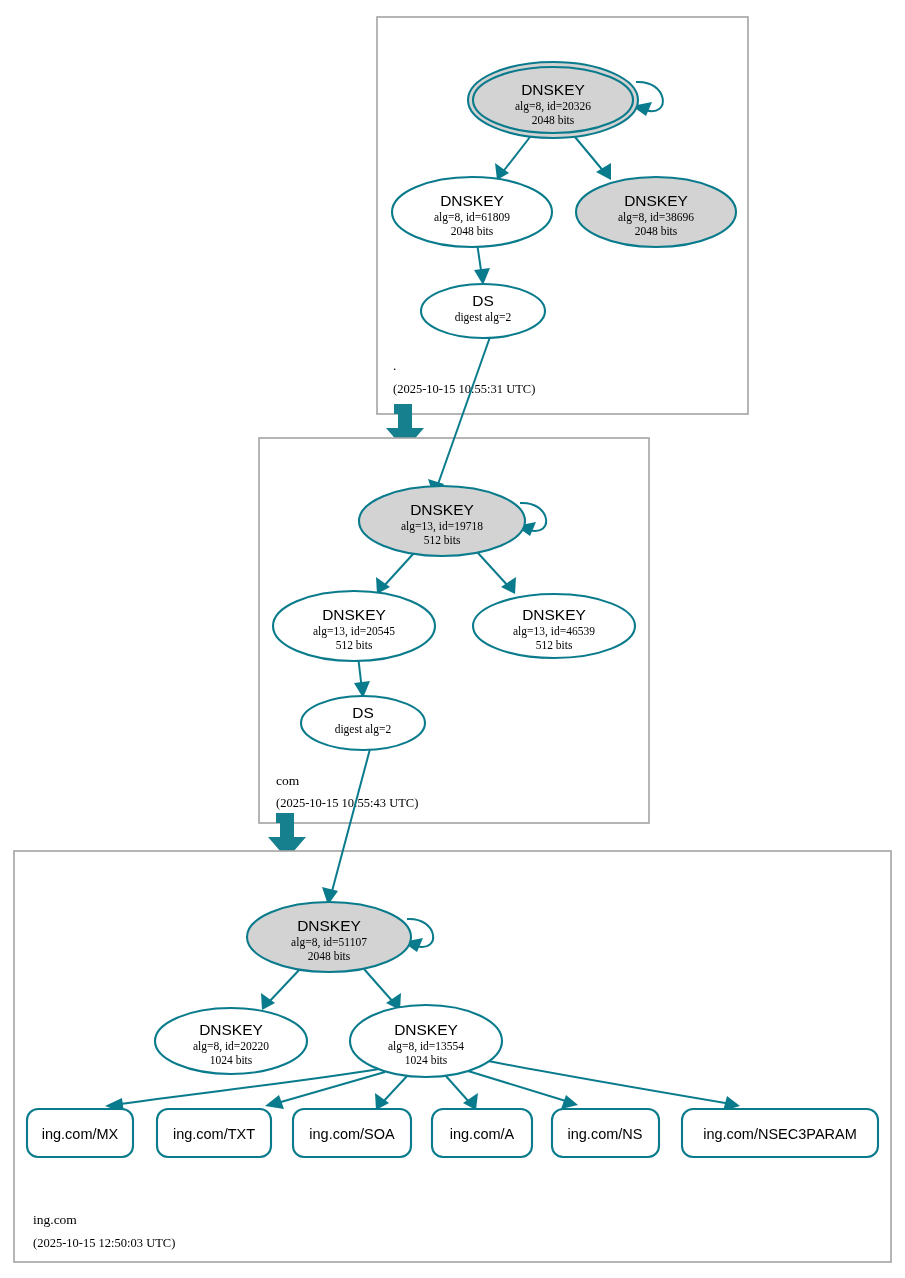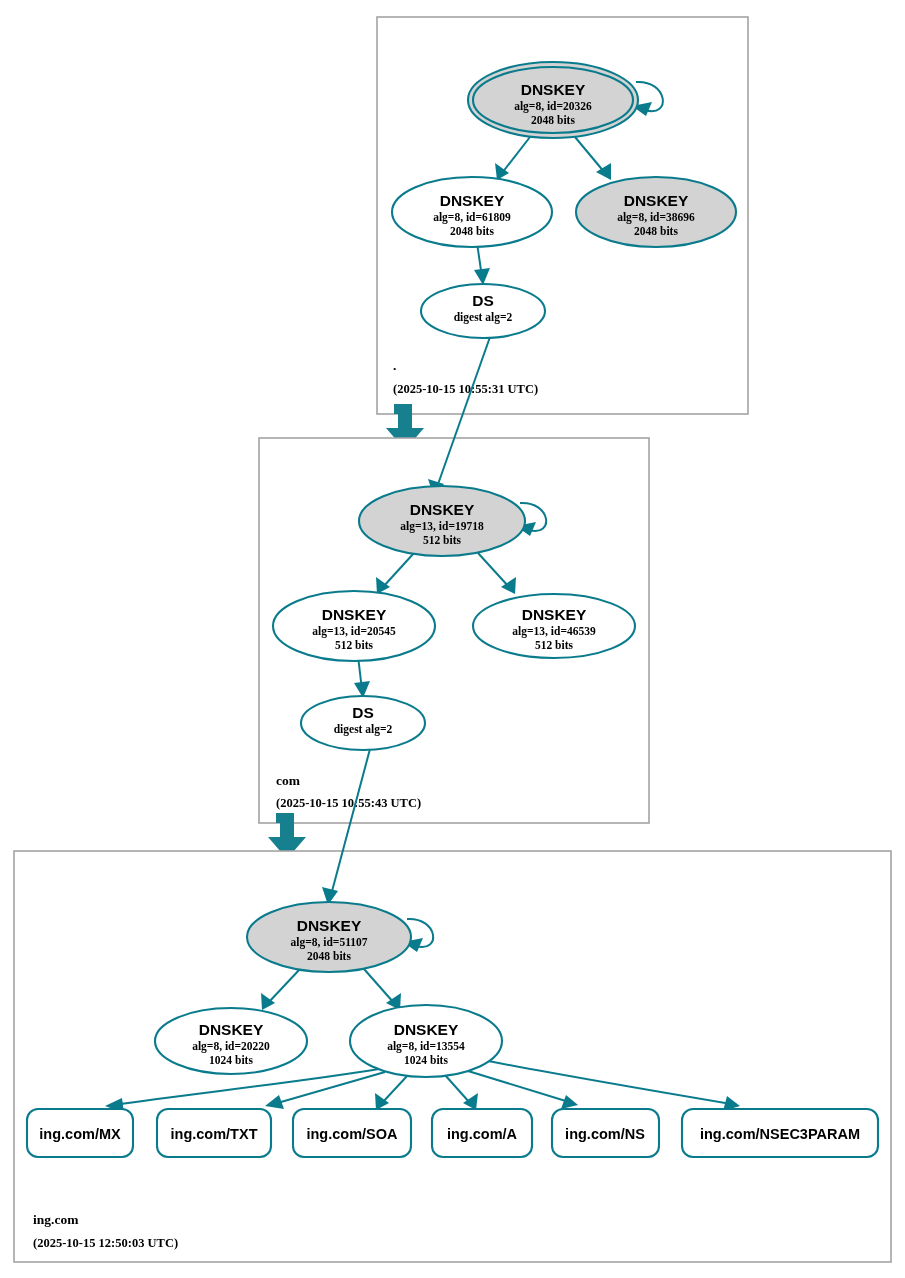--- a/index.html
+++ b/index.html
@@ -11,21 +11,20 @@
   body {
     width: 905px;
     height: 1278px;
     font-family: "Liberation Sans", sans-serif;
     overflow: hidden;
   }
   #graph-root {
     position: relative;
     width: 905px;
     height: 1088px;
-    font-weight: bold;
   }
   svg.dnssec-graph {
     display: block;
     width: 905px;
     height: 1278px;
   }
   .zone-box {
     fill: #ffffff;
     stroke: #a3a3a3;
     stroke-width: 1.6;

